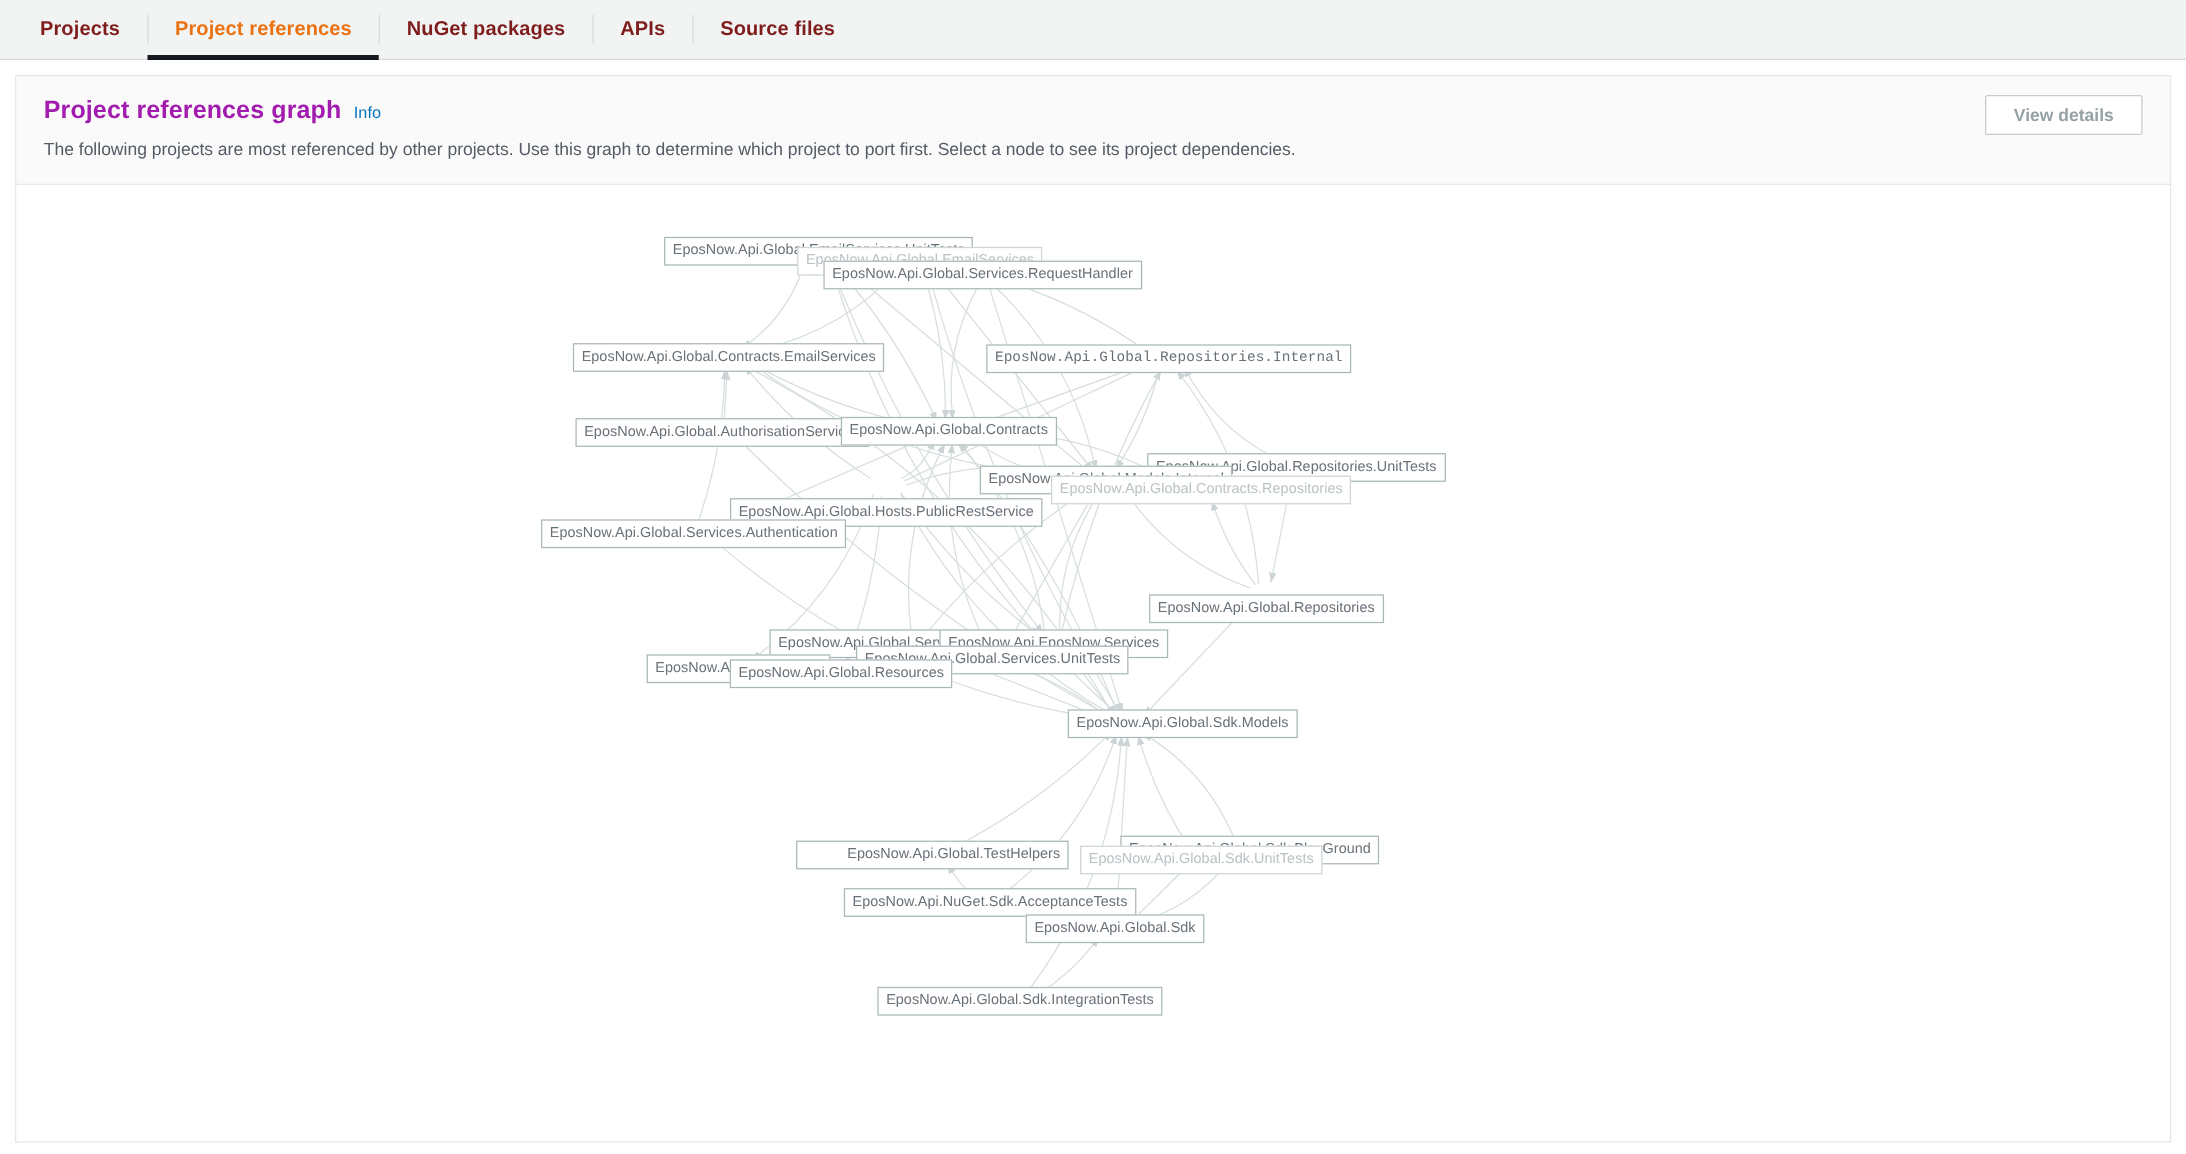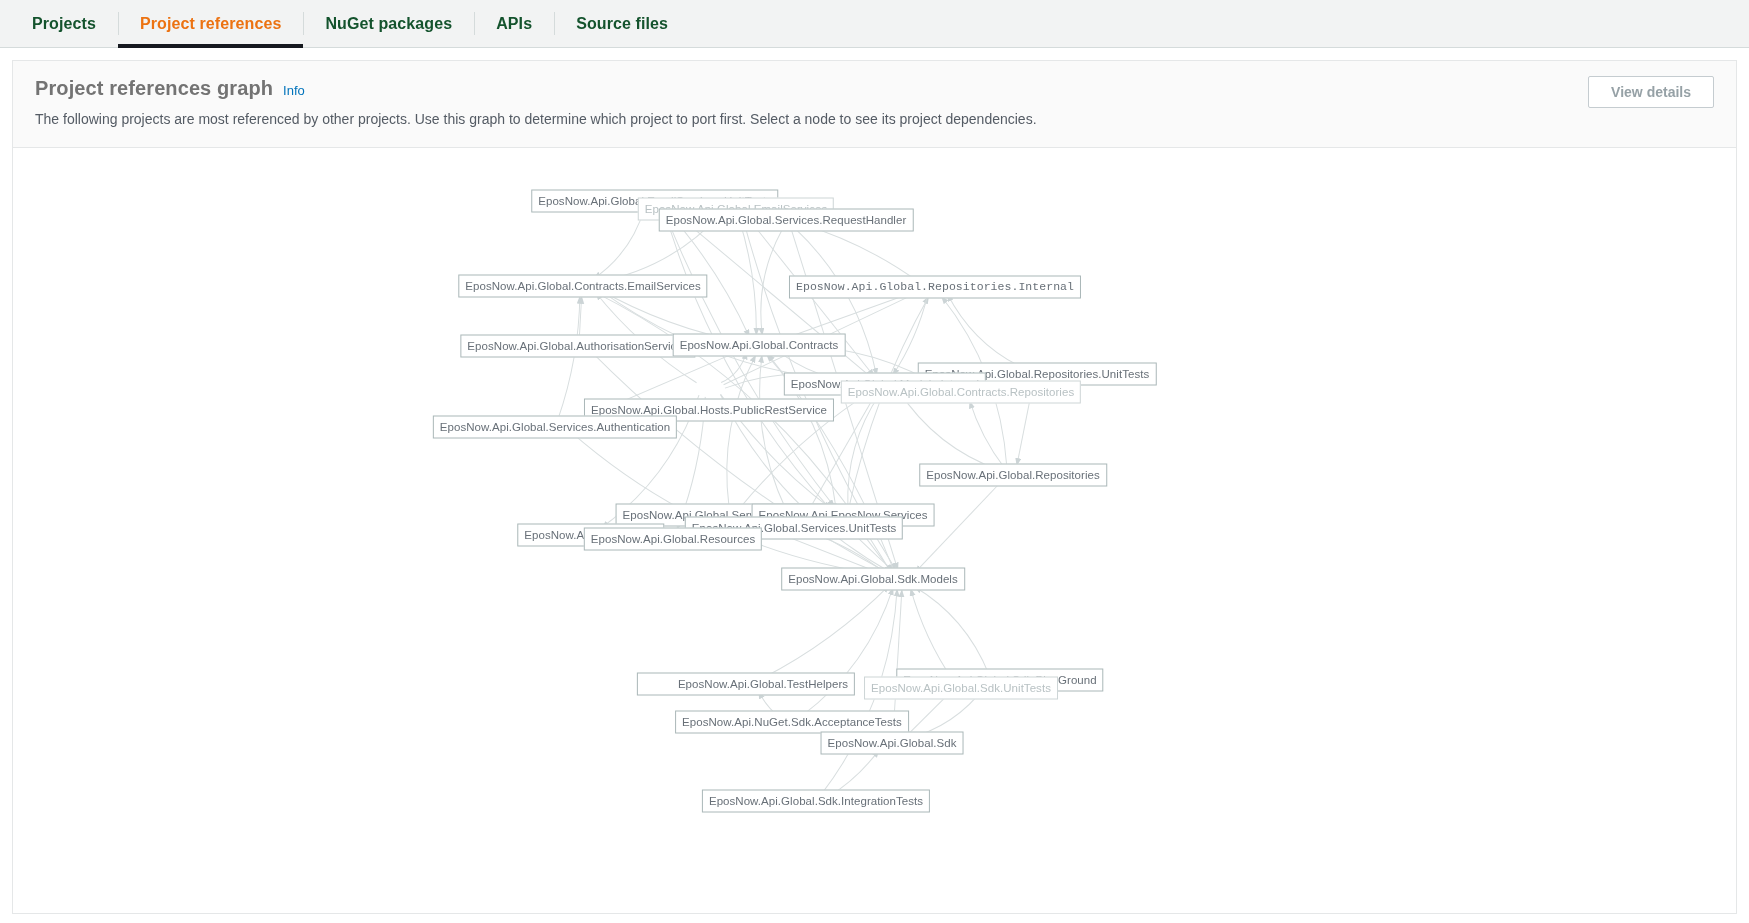--- a/index.html
+++ b/index.html
@@ -31,21 +31,21 @@
     align-items: stretch;
     padding-left: 10px;
   }
   .tab {
     position: relative;
     display: flex;
     align-items: center;
     padding: 0 22px;
     font-size: 16px;
     font-weight: 700;
-    color: #14532d;
+    color: #7f1d1d;
     cursor: pointer;
     letter-spacing: .1px;
   }
   .tab + .tab::before {
     content: "";
     position: absolute;
     left: 0;
     top: 12px;
     bottom: 12px;
     width: 1px;
@@ -78,21 +78,21 @@
     border-bottom: 1px solid #e5e7e8;
   }
   .panel-title-row {
     display: flex;
     align-items: baseline;
     gap: 10px;
   }
   .panel-title {
     font-size: 20px;
     font-weight: 700;
-    color: #737373;
+    color: #a21caf;
     margin: 0;
     letter-spacing: .1px;
   }
   .info-link {
     font-size: 13px;
     color: #0073bb;
     cursor: pointer;
     font-weight: 400;
   }
   .panel-desc {
@@ -274,27 +274,27 @@
         <div class="gnode" style="left: 773px; top: 72px;"><span>EposNow.Api.Global.Services.RequestHandler</span></div>
         <div class="gnode" style="left: 570px; top: 138px;"><span>EposNow.Api.Global.Contracts.EmailServices</span></div>
         <div class="gnode" style="left: 922px; top: 139px; font-family: Liberation Mono, monospace;"><span>EposNow.Api.Global.Repositories.Internal</span></div>
         <div class="gnode" style="left: 565px; top: 198px;"><span>EposNow.Api.Global.AuthorisationServices</span></div>
         <div class="gnode" style="left: 746px; top: 197px;"><span>EposNow.Api.Global.Contracts</span></div>
         <div class="gnode" style="left: 1024px; top: 226px;"><span>EposNow.Api.Global.Repositories.UnitTests</span></div>
         <div class="gnode" style="left: 872px; top: 236px;"><span>EposNow.Api.Global.Models.Internal</span></div>
         <div class="gnode" style="left: 696px; top: 240px; margin-top: 22px;"><span>EposNow.Api.Global.Hosts.PublicRestService</span></div>
         <div class="gnode faded" style="left: 948px; top: 244px;"><span>EposNow.Api.Global.Contracts.Repositories</span></div>
         <div class="gnode" style="left: 542px; top: 279px;"><span>EposNow.Api.Global.Services.Authentication</span></div>
-        <div class="gnode" style="left: 1000px; top: 327px;"><span>EposNow.Api.Global.Repositories</span></div>
+        <div class="gnode" style="left: 1000px; top: 339px;"><span>EposNow.Api.Global.Repositories</span></div>
         <div class="gnode" style="left: 713px; top: 367px;"><span>EposNow.Api.Global.Services.Validation</span></div>
         <div class="gnode" style="left: 830px; top: 367px;"><span>EposNow.Api.EposNow.Services</span></div>
         <div class="gnode" style="left: 781px; top: 380px;"><span>EposNow.Api.Global.Services.UnitTests</span></div>
         <div class="gnode" style="left: 578px; top: 387px;"><span>EposNow.AspNet.Routing</span></div>
         <div class="gnode" style="left: 660px; top: 391px;"><span>EposNow.Api.Global.Resources</span></div>
-        <div class="gnode" style="left: 860px; top: 431px;"><span>EposNow.Api.Global.Sdk.Models</span></div>
+        <div class="gnode" style="left: 933px; top: 431px;"><span>EposNow.Api.Global.Sdk.Models</span></div>
         <div class="gnode" style="left: 987px; top: 532px;"><span>EposNow.Api.Global.Sdk.PlayGround</span></div>
         <div class="gnode" style="left: 733px; top: 536px; padding-left: 40px;"><span>EposNow.Api.Global.TestHelpers</span></div>
         <div class="gnode faded" style="left: 948px; top: 540px;"><span>EposNow.Api.Global.Sdk.UnitTests</span></div>
         <div class="gnode" style="left: 779px; top: 574px;"><span>EposNow.Api.NuGet.Sdk.AcceptanceTests</span></div>
         <div class="gnode" style="left: 879px; top: 595px;"><span>EposNow.Api.Global.Sdk</span></div>
         <div class="gnode" style="left: 803px; top: 653px;"><span>EposNow.Api.Global.Sdk.IntegrationTests</span></div>
       </div>
   </div>
 
 </div>

